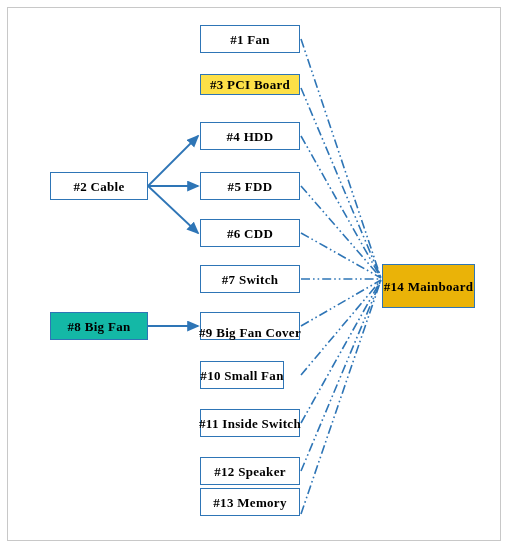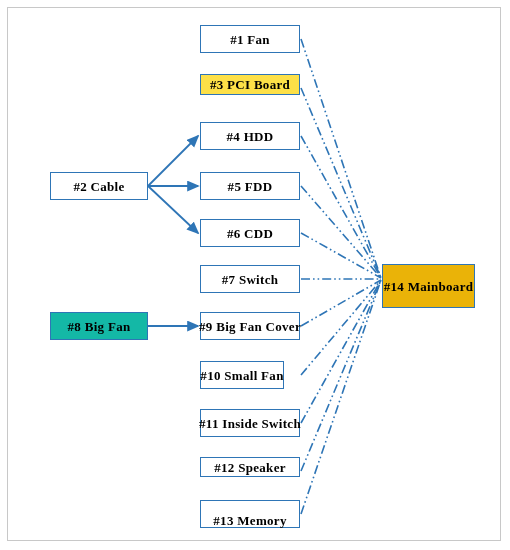--- a/index.html
+++ b/index.html
@@ -109,30 +109,30 @@
       </div>
       <div class="node" style="left: 200px; top: 265px; width: 100px; height: 28px; border-color: rgb(46, 117, 182); background: rgb(255, 255, 255);">
         <span class="node-label">#7 Switch</span>
       </div>
       <div class="node" style="left: 382px; top: 264px; width: 93px; height: 44px; border-color: rgb(46, 117, 182); background: #eab308;">
         <span class="node-label">#14 Mainboard</span>
       </div>
       <div class="node" style="left: 50px; top: 312px; width: 98px; height: 28px; border-color: rgb(46, 117, 182); background: #14b8a6;">
         <span class="node-label">#8 Big Fan</span>
       </div>
-      <div class="node" style="left: 200px; top: 312px; width: 100px; height: 28px; border-color: rgb(46, 117, 182); background: rgb(255, 255, 255);">
+      <div class="node" style="left: 200px; top: 312px; width: 100px; height: 28px; border-color: rgb(46, 117, 182); background: rgb(255, 255, 255); align-items: flex-end;">
         <span class="node-label">#9 Big Fan Cover</span>
       </div>
       <div class="node" style="left: 200px; top: 361px; width: 84px; height: 28px; border-color: rgb(46, 117, 182); background: rgb(255, 255, 255);">
         <span class="node-label">#10 Small Fan</span>
       </div>
       <div class="node" style="left: 200px; top: 409px; width: 100px; height: 28px; border-color: rgb(46, 117, 182); background: rgb(255, 255, 255);">
         <span class="node-label">#11 Inside Switch</span>
       </div>
-      <div class="node" style="left: 200px; top: 457px; width: 100px; height: 20px; border-color: rgb(46, 117, 182); background: rgb(255, 255, 255);">
+      <div class="node" style="left: 200px; top: 457px; width: 100px; height: 28px; border-color: rgb(46, 117, 182); background: rgb(255, 255, 255);">
         <span class="node-label">#12 Speaker</span>
       </div>
-      <div class="node" style="left: 200px; top: 500px; width: 100px; height: 28px; border-color: rgb(46, 117, 182); background: rgb(255, 255, 255); align-items: flex-end;">
+      <div class="node" style="left: 200px; top: 488px; width: 100px; height: 28px; border-color: rgb(46, 117, 182); background: rgb(255, 255, 255);">
         <span class="node-label">#13 Memory</span>
       </div>
     </div>
 
 </div>
 
 </body></html>

